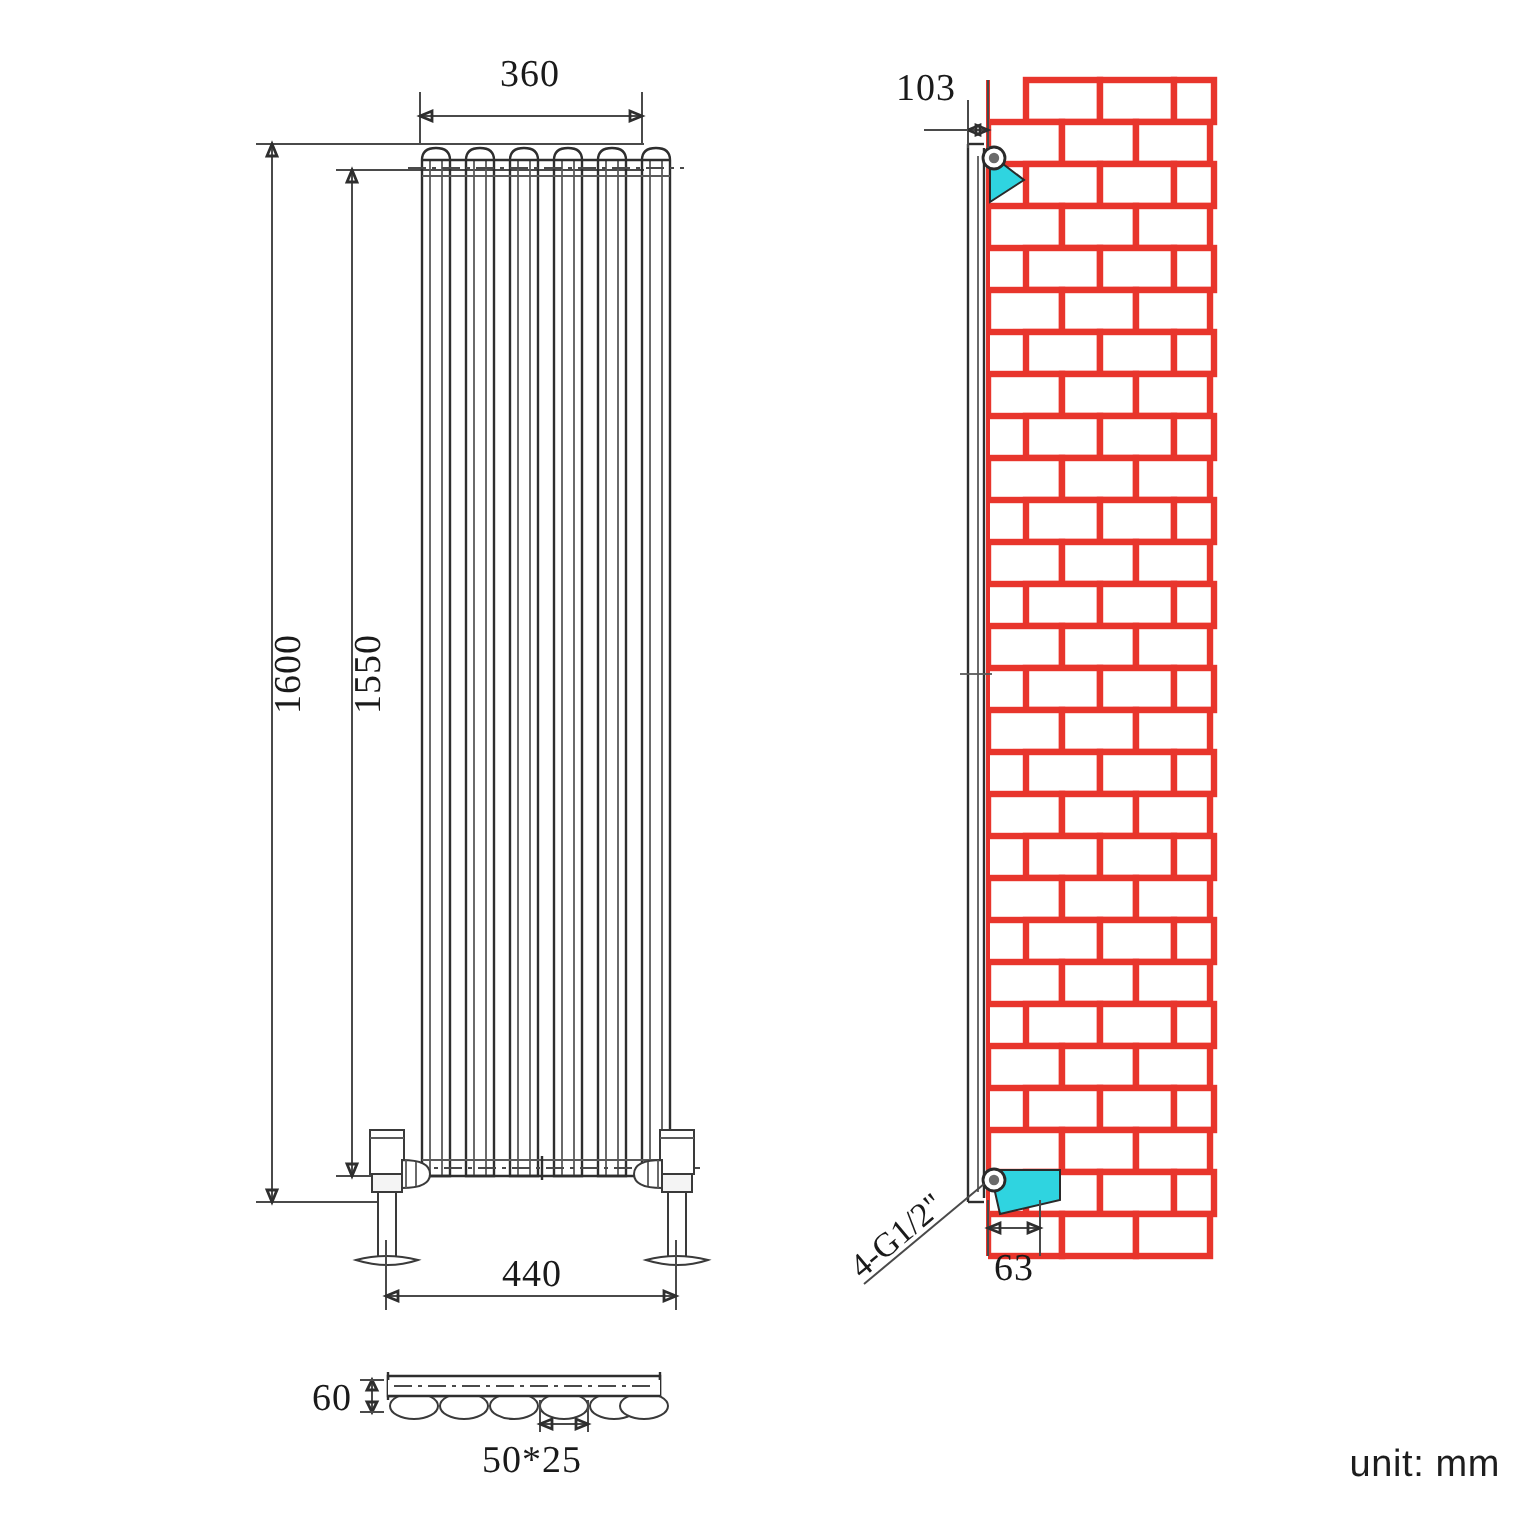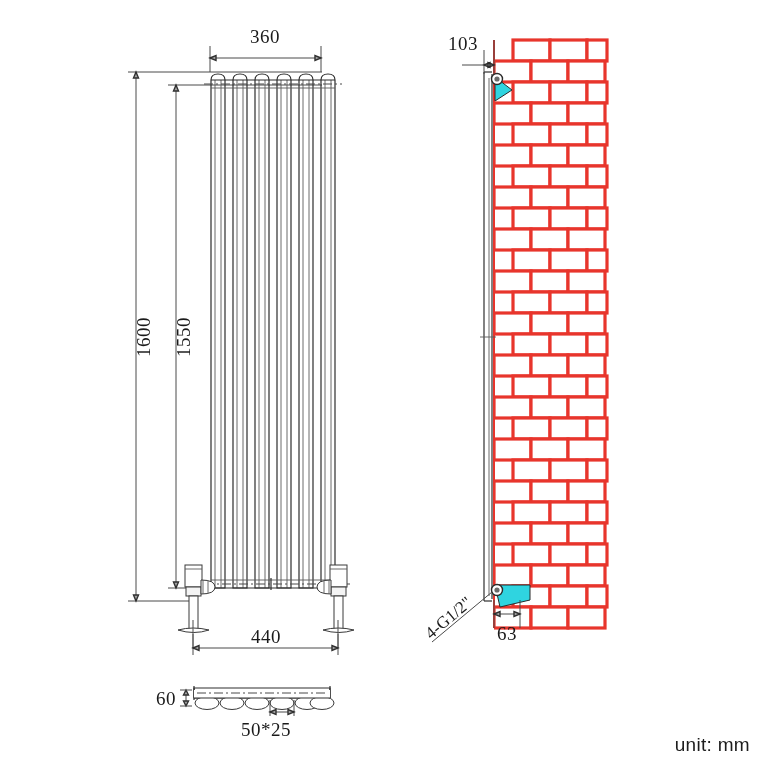--- a/index.html
+++ b/index.html
@@ -18,21 +18,21 @@
     letter-spacing:0.5px;
   }
   .dimtext-sm{
     font-family:"Liberation Serif", serif;
     font-size:17px;
     fill:#1a1a1a;
   }
   .unitlabel{
     position:absolute;
     right:18px;
-    bottom:12px;
+    bottom:24px;
     font-family:"Liberation Sans", sans-serif;
     font-size:19px;
     color:#1d1d1d;
     letter-spacing:0.3px;
   }
   .ln-thin{stroke:#5a5a5a;stroke-width:0.9;fill:none;}
   .ln-dim{stroke:#4a4a4a;stroke-width:1;fill:none;}
   .ln-body{stroke:#2e2e2e;stroke-width:1.2;fill:none;}
   .ln-dash{stroke:#4a4a4a;stroke-width:1;fill:none;stroke-dasharray:9 3 2 3;}
   .brick{stroke:#e8352c;stroke-width:3.2;fill:#ffffff;}

